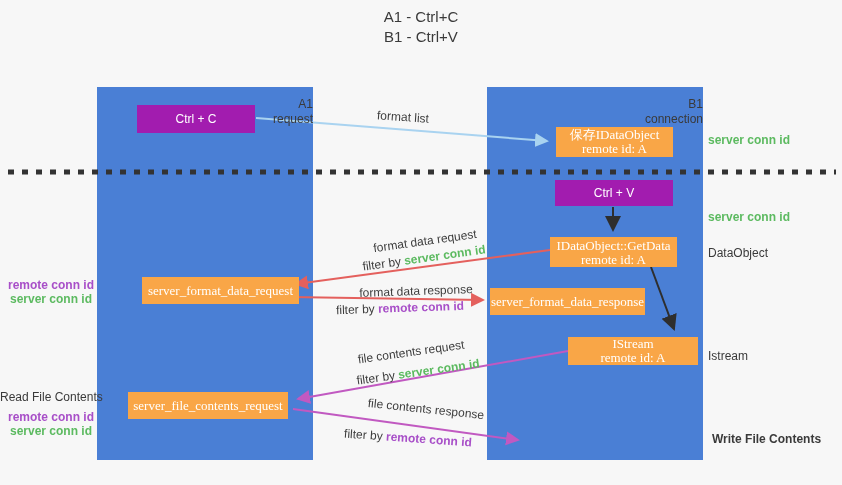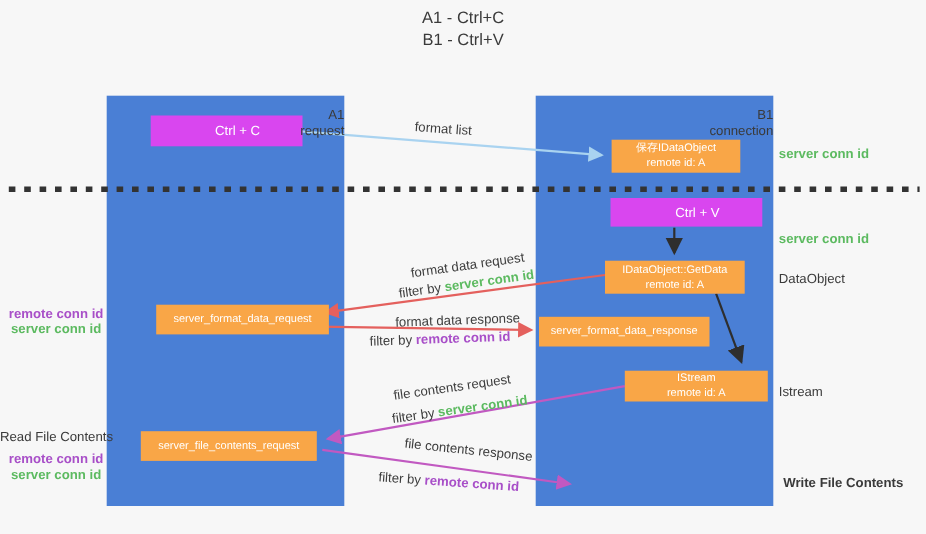--- a/index.html
+++ b/index.html
@@ -17,23 +17,23 @@
   .lane-header{
     position:absolute;top:53px;width:216px;text-align:right;
     font-size:12px;line-height:15px;color:#3a3a3a;z-index:4;margin-top:44px;
   }
   .svg-overlay{position:absolute;left:0;top:0;z-index:2;}
   .box{
     position:absolute;color:#ffffff;text-align:center;z-index:3;
     display:flex;flex-direction:column;justify-content:center;
     font-size:12px;line-height:14px;
   }
-  .green{background:#d946ef;padding-left:20px;}
+  .green{background:#a21caf;}
   .orange{background:#f9a647;}
-  .box-small{font-size:10px;}
+  .box-small{font-size:13px;font-family:Liberation Serif, serif;}
   .slabel{position:absolute;font-size:12px;color:#3a3a3a;z-index:4;white-space:nowrap;}
   .conn-g{color:#5cba60;font-weight:bold;}
   .conn-p{color:#a84fc8;font-weight:bold;}
   .left-block{position:absolute;left:0;width:102px;text-align:center;z-index:4;font-size:12px;line-height:14px;white-space:nowrap;}
   .alabel{
     position:absolute;font-size:12px;color:#3d3d3d;white-space:nowrap;z-index:4;
     transform-origin:center center;
   }
   .r-neg8{transform:translate(-50%,-50%) rotate(-8deg);}
   .r-neg2{transform:translate(-50%,-50%) rotate(-2deg);}

